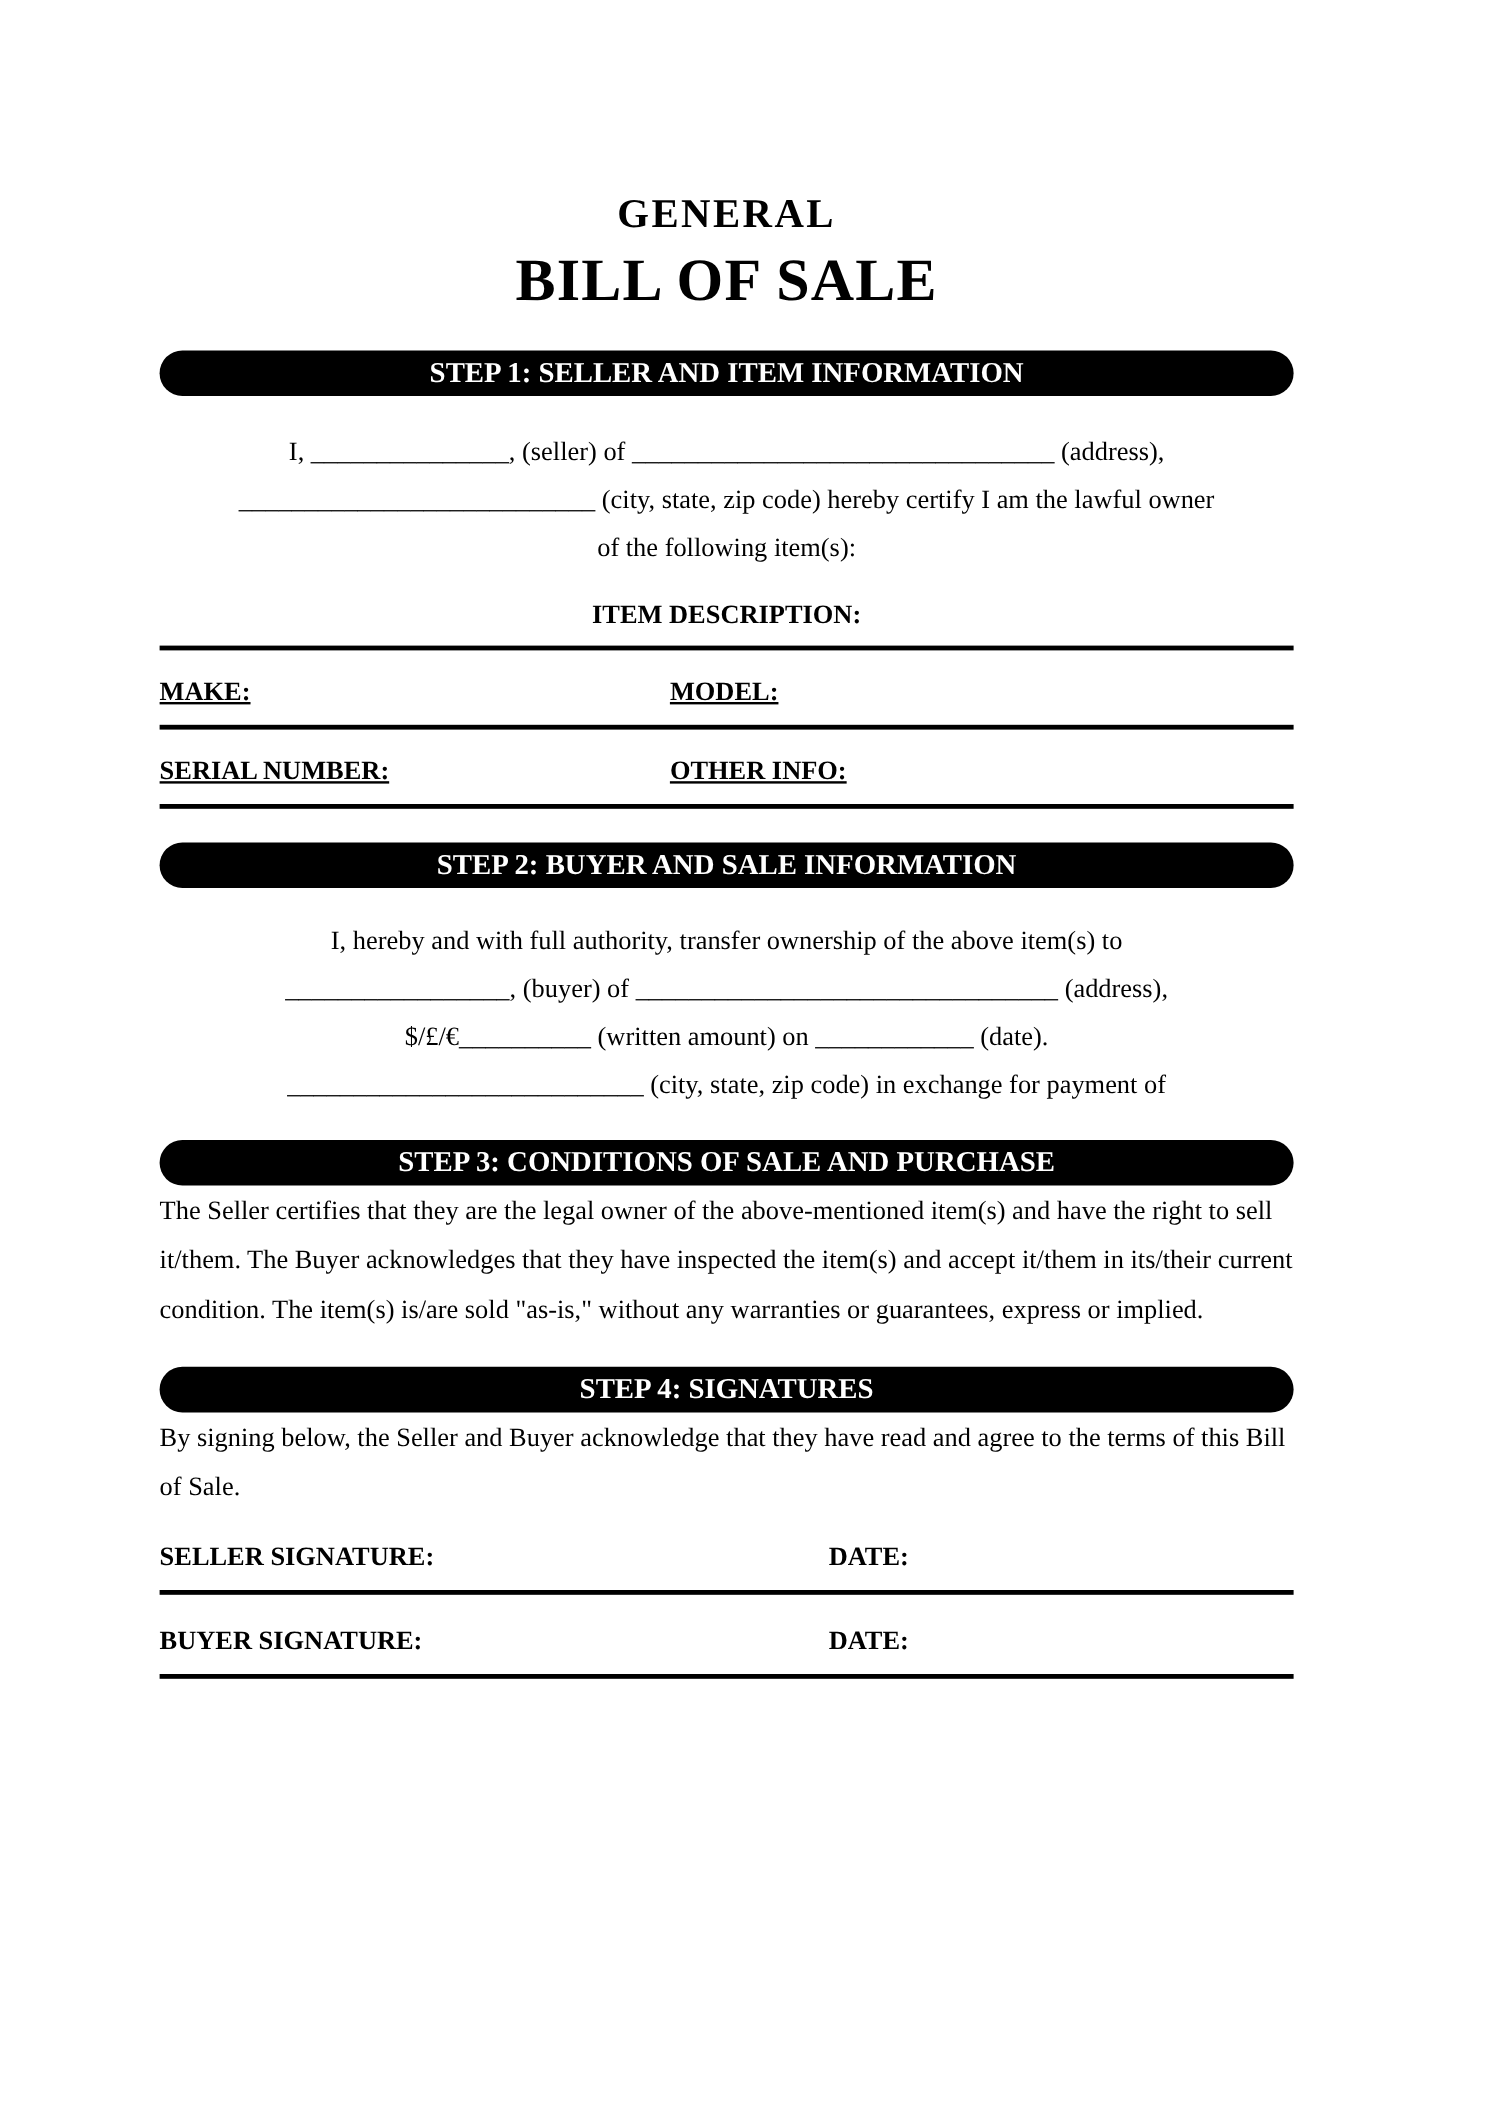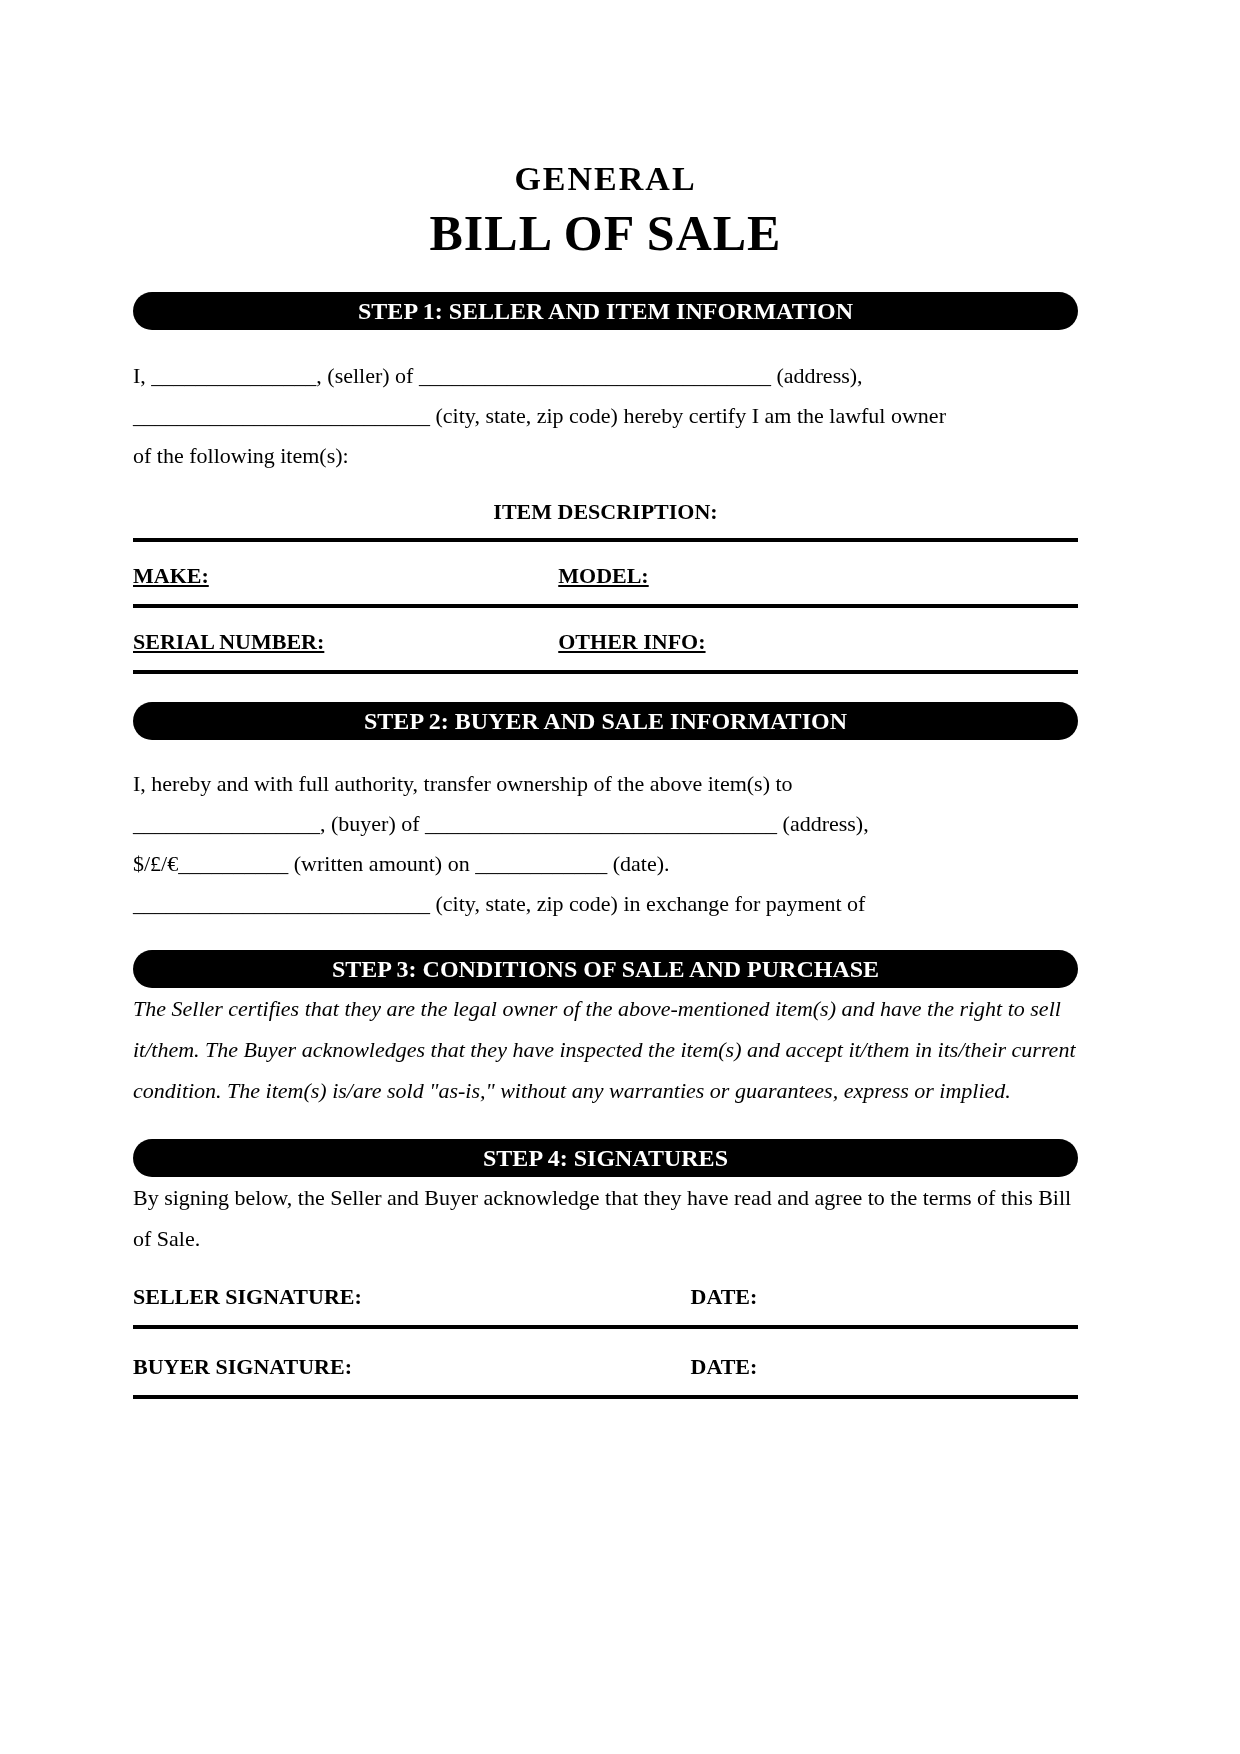--- a/index.html
+++ b/index.html
@@ -43,28 +43,28 @@
   .step-bar {
     background: #000000;
     color: #ffffff;
     text-align: center;
     font-weight: bold;
     font-size: 24px;
     line-height: 28px;
     padding: 5px 4px;
     border-radius: 19px;
   }
-  .para { margin: 0; }
+  .para { margin: 0; text-align: center; }
   .para-line {
     font-size: 22px;
     line-height: 40px;
   }
   .mt26 { margin-top: 26px; }
   .mt24 { margin-top: 24px; }
-  .mt22 { margin-top: 22px; font-style: italic; }
+  .mt22 { margin-top: 22px; }
   .mt28 { margin-top: 28px; }
   .flow-para {
     font-size: 22px;
     line-height: 41px;
     margin: 0;
   }
   .label {
     font-weight: bold;
     font-size: 22px;
     line-height: 36px;

